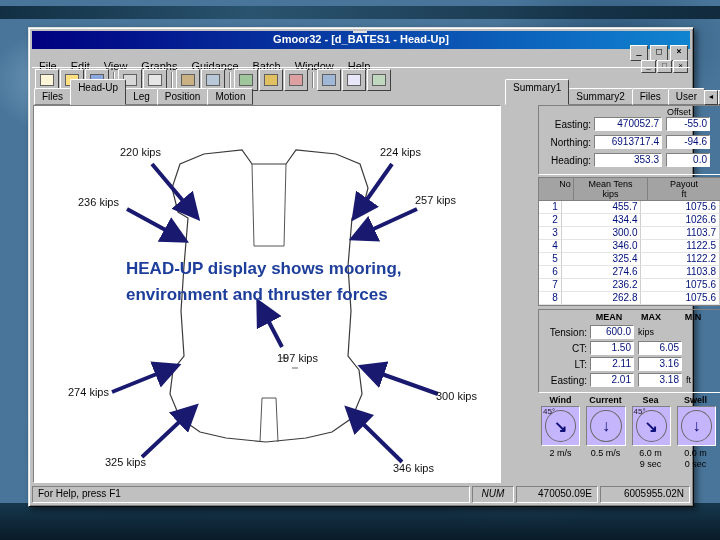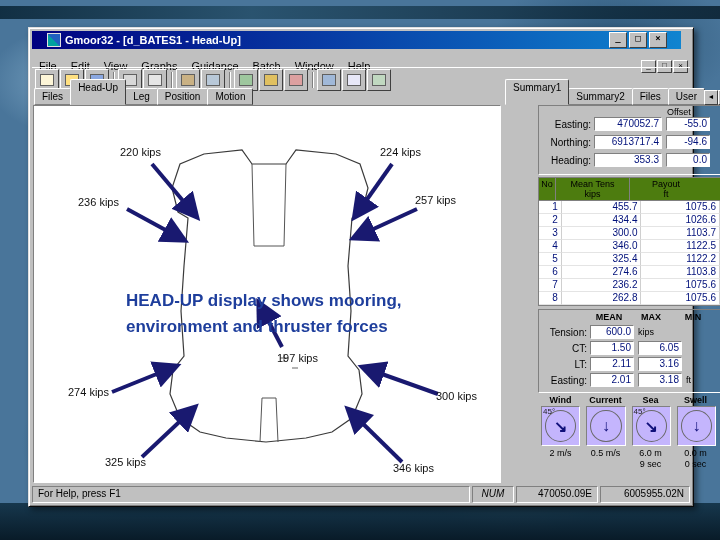--- a/index.html
+++ b/index.html
@@ -16,23 +16,23 @@
       radial-gradient(100px 70px at 96% 50%, rgba(140,185,210,.45), transparent 60%),
       #49759a;}
   .bgstrip{position:absolute;left:0;right:0;}
   .bgstrip.top{top:6px;height:13px;background:linear-gradient(90deg,rgba(8,35,52,.85),rgba(25,65,88,.65) 35%,rgba(8,30,45,.85));}
   .bgstrip.bottom{top:503px;height:37px;background:linear-gradient(180deg,rgba(10,40,58,.8),rgba(5,22,34,.95));}
 
   
   .window{position:absolute;left:28px;top:27px;width:664px;height:478px;background:#c0c0c0;
     border:1px solid;border-color:#dfdfdf #0a0a0a #0a0a0a #dfdfdf;
     box-shadow:inset 1px 1px 0 #ffffff, inset -1px -1px 0 #808080, 3px 3px 6px rgba(0,0,0,.45);}
-  .titlebar{position:absolute;left:3px;top:3px;right:12px;height:18px;
+  .titlebar{position:absolute;left:3px;top:3px;right:3px;height:18px;
     background:linear-gradient(90deg,#000080,#1084d0);display:flex;align-items:center;
-    padding:0 14px;color:#fff;font-size:11px;font-weight:bold;white-space:nowrap;}
+    padding:0 2px;color:#fff;font-size:11px;font-weight:bold;white-space:nowrap;flex-direction:column;}
   .appicon{width:12px;height:12px;margin:0 4px 0 1px;background:linear-gradient(45deg,#00a0a0 50%,#2060c0 50%);border:1px solid #e0e0e0;}
   .tbbtns{margin-left:auto;display:flex;gap:2px;}
   .cbtn{width:16px;height:14px;background:#c0c0c0;border:1px solid;border-color:#fff #404040 #404040 #fff;
     font-size:9px;line-height:11px;text-align:center;color:#000;font-family:"DejaVu Sans Mono",monospace;}
   .menubar{position:absolute;left:3px;top:22px;right:3px;height:32px;display:flex;align-items:center;font-size:11px;color:#000;}
   .menu-item{padding:1px 7px;}
   .mdibtns{margin-left:auto;display:flex;gap:1px;padding-right:2px;}
   .mbtn{width:13px;height:11px;background:#c0c0c0;border:1px solid;border-color:#fff #404040 #404040 #fff;
     font-size:8px;line-height:9px;text-align:center;}
   .toolbar{position:absolute;left:3px;top:39px;right:3px;height:24px;border-top:1px solid #fff;
@@ -52,36 +52,36 @@
   .tabspin{margin-left:auto;display:flex;}
   .sbtn{width:12px;height:13px;background:#c0c0c0;border:1px solid;border-color:#fff #404040 #404040 #fff;
     font-size:7px;line-height:11px;text-align:center;}
 
   
   .canvas{position:absolute;left:4px;top:77px;width:466px;height:376px;background:#ffffff;
     border:1px solid;border-color:#808080 #fff #fff #808080;overflow:hidden;}
   .canvas svg{position:absolute;left:0;top:0;}
   .fl{position:absolute;font-size:11px;color:#101010;white-space:nowrap;}
   .caption{position:absolute;left:92px;top:150px;width:340px;font-size:17px;font-weight:bold;
-    color:#1e3e9c;line-height:1.55;margin-top:32px;}
+    color:#1e3e9c;line-height:1.55;}
 
   
   .rpanel{position:absolute;left:474px;top:77px;width:186px;height:376px;font-size:10px;color:#000;margin-left:33px;}
   .grp{position:absolute;border:1px solid;border-color:#808080 #ffffff #ffffff #808080;}
   .posgrp{left:2px;top:0;width:181px;height:68px;}
   .poshdr{position:absolute;left:128px;top:1px;font-size:9px;}
   .prow{position:absolute;left:2px;height:14px;display:flex;align-items:center;}
   .plabel{width:50px;text-align:right;padding-right:3px;}
   .vbox{background:#fff;border:1px solid;border-color:#808080 #fff #fff #808080;
     color:#00107a;text-align:right;padding:0 2px;height:12px;line-height:12px;}
   .pval{width:62px;}
   .poff{width:38px;margin-left:4px;}
 
   .ttable{position:absolute;left:2px;top:72px;width:181px;background:#fff;border:1px solid #808080;}
-  .thead{display:flex;background:#4d7c0f;border-bottom:1px solid #808080;text-align:center;}
+  .thead{display:flex;background:#a3a3a3;border-bottom:1px solid #808080;text-align:center;justify-content:flex-end;}
   .th{border-right:1px solid #808080;font-size:9px;line-height:10px;padding:1px 0;}
   .tr{display:flex;height:13px;}
   .td{border-right:1px solid #cfcfcf;border-bottom:1px solid #e4e4e4;color:#00107a;
     text-align:right;padding:0 3px;line-height:12px;font-size:10px;}
   .c0{width:16px;} .c1{width:73px;} .c2{width:72px;}
 
   .stats{left:2px;top:204px;width:181px;height:82px;}
   .srow{position:absolute;left:2px;height:14px;display:flex;align-items:center;}
   .slabel{width:46px;text-align:right;padding-right:3px;}
   .sbox{width:38px;margin-right:4px;}

